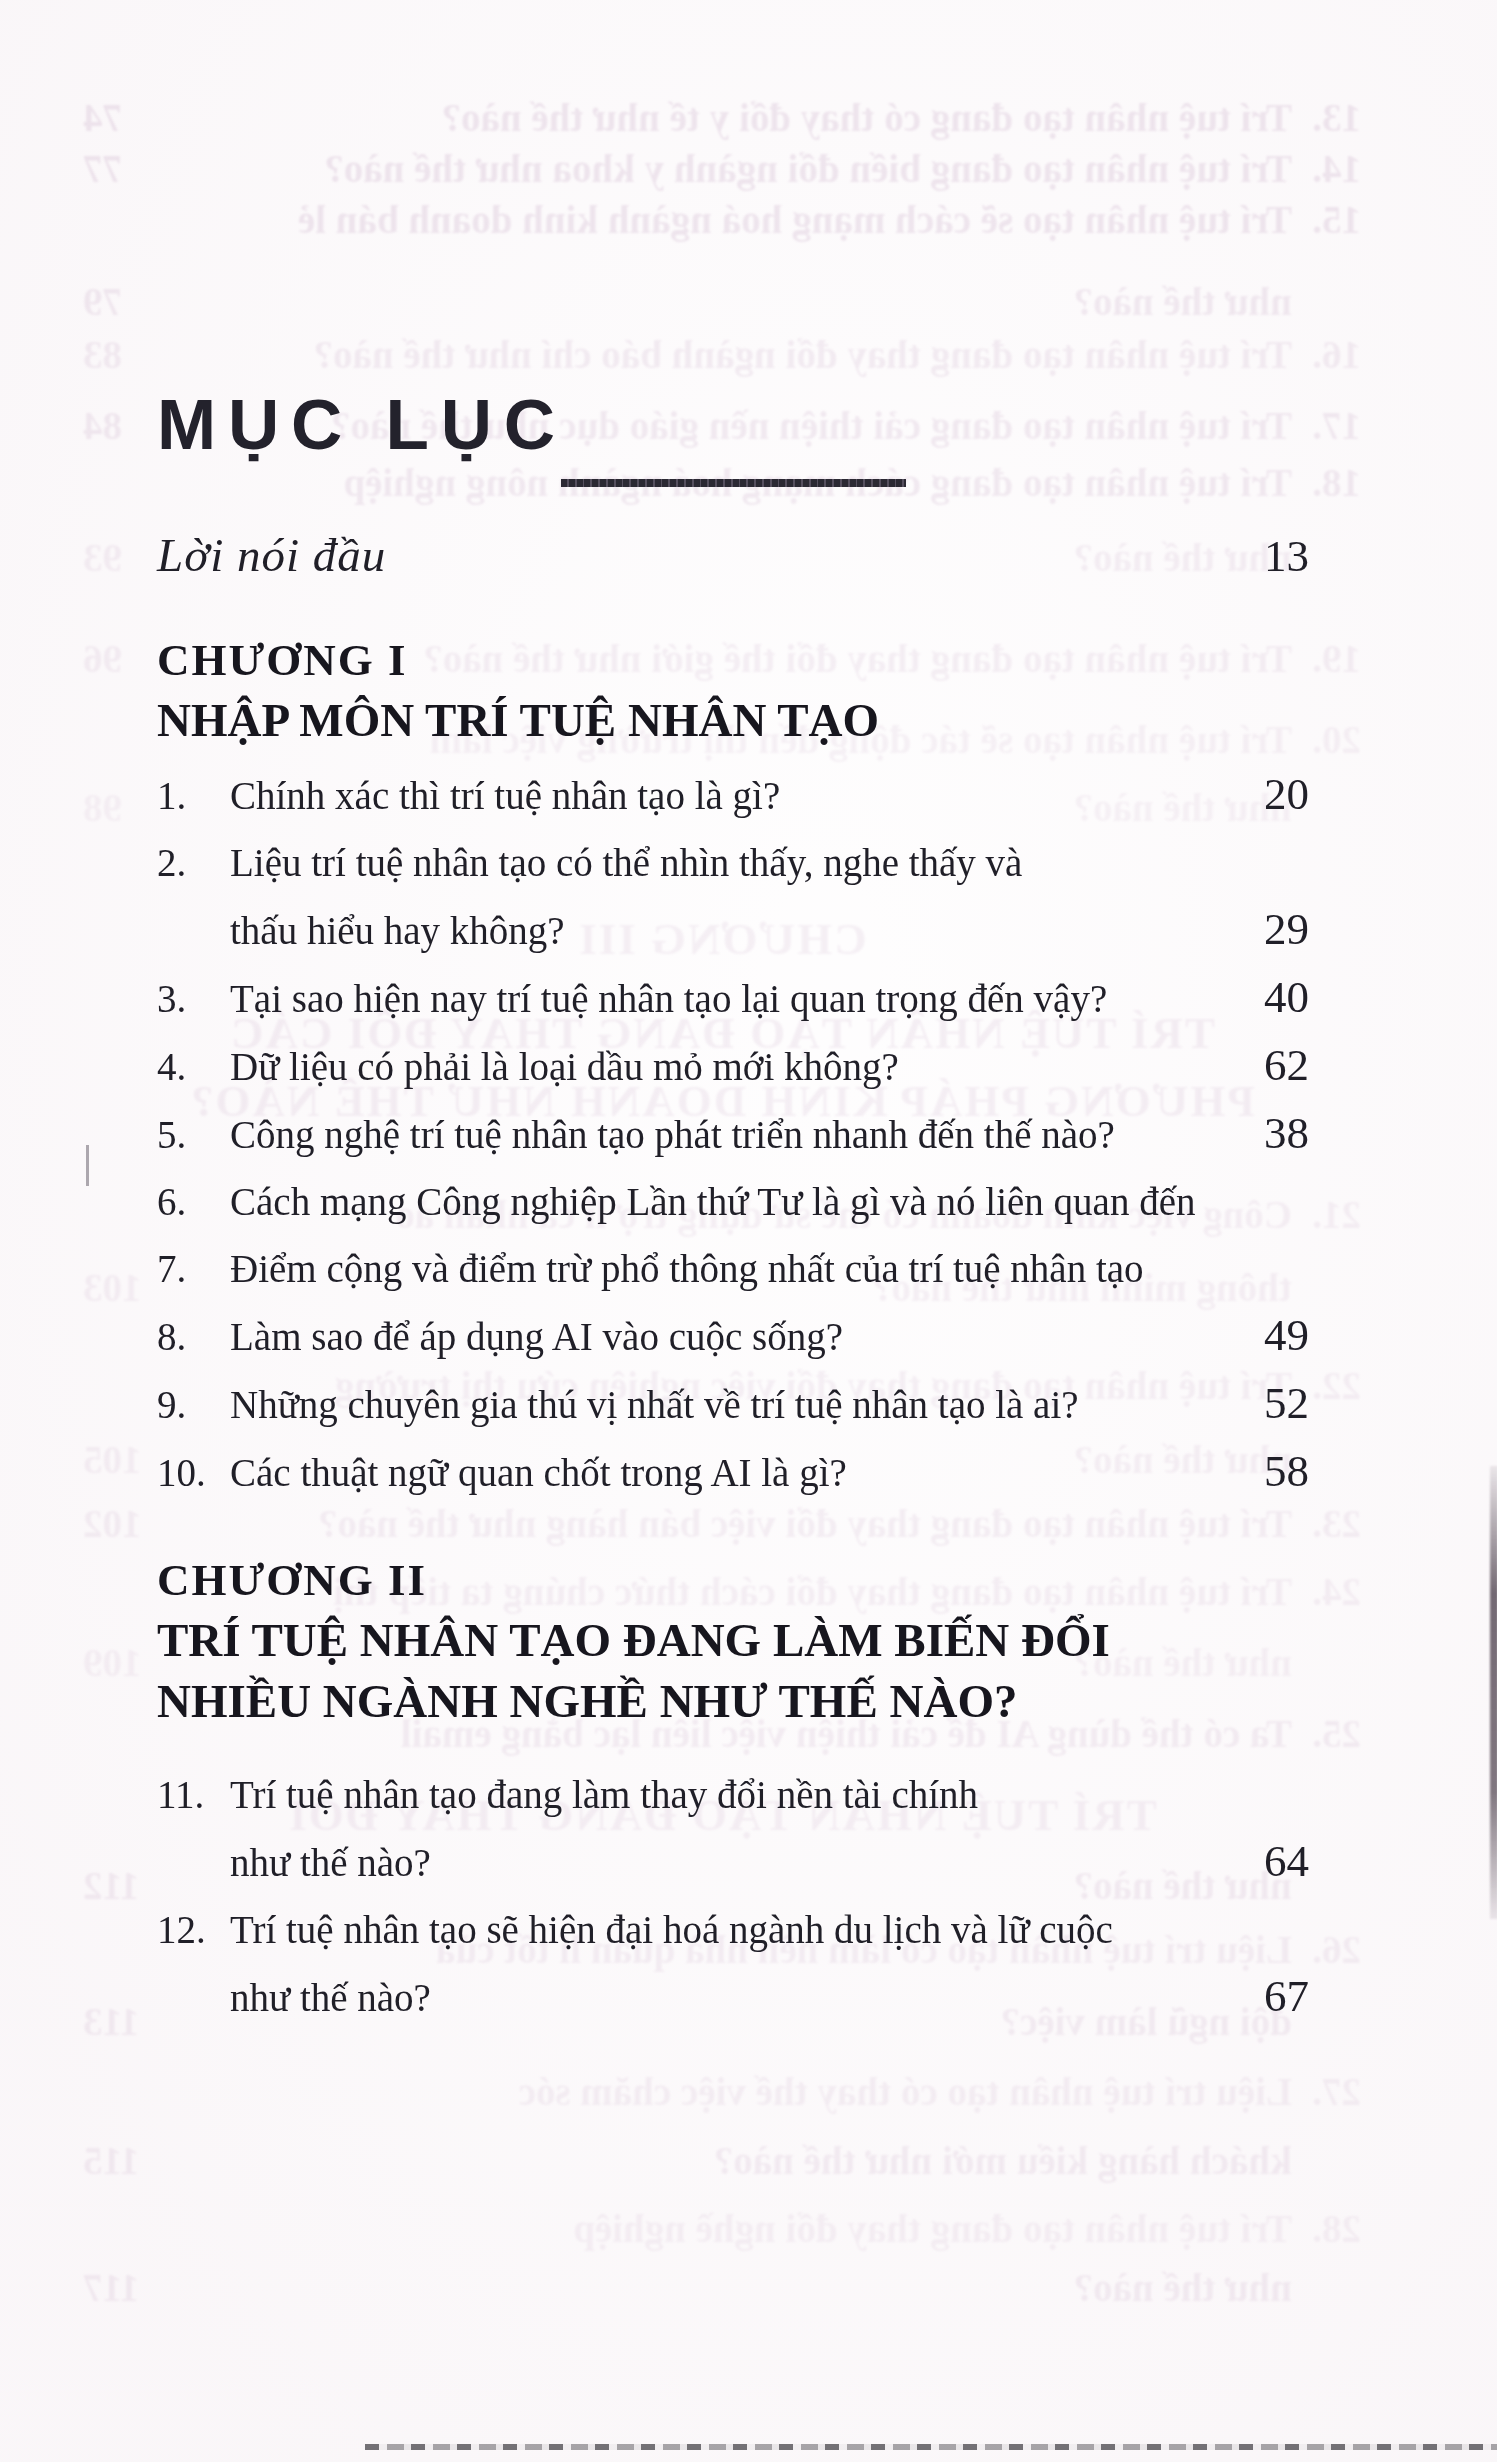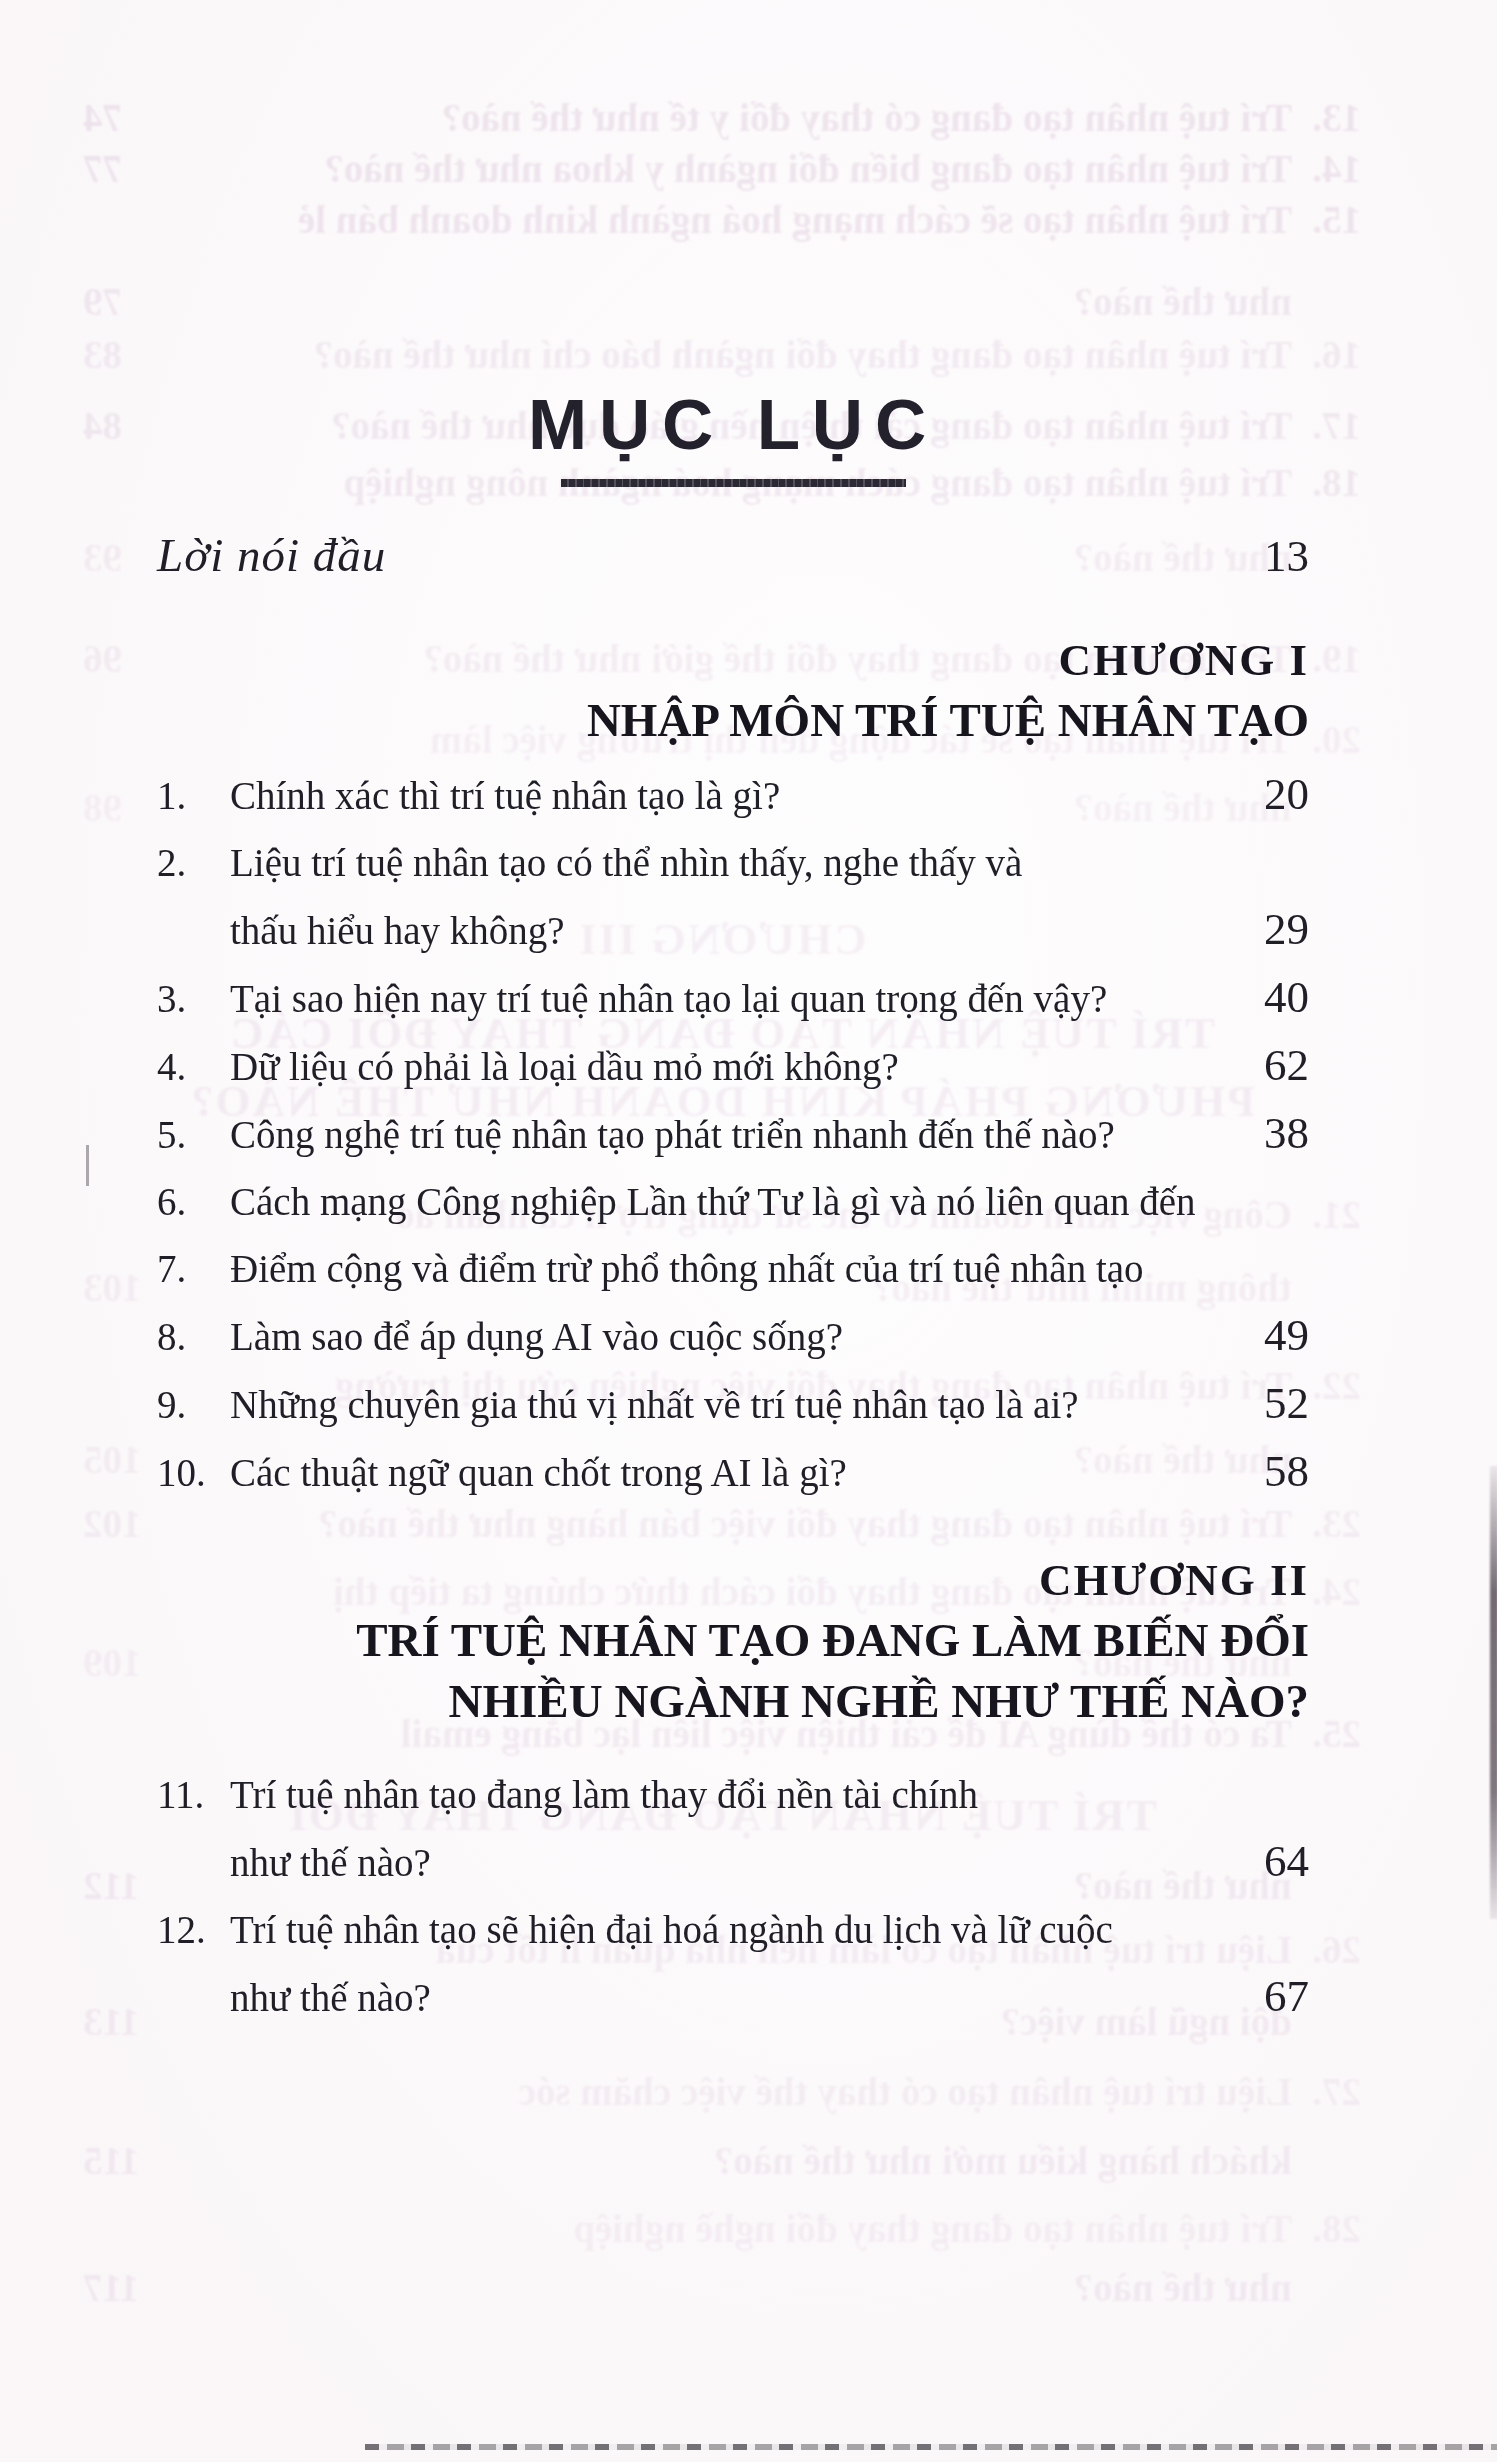--- a/index.html
+++ b/index.html
@@ -23,35 +23,35 @@
     filter:blur(1.3px);
     font-weight:700;font-size:39px;line-height:47px;
   }
   .bleed-line .b-num{flex:none;width:69px;}
   .bleed-line .b-text{flex:1;white-space:nowrap;overflow:hidden;}
   .bleed-line .b-page{flex:none;padding-left:29px;}
   .bleed-line.big{justify-content:center;font-size:45px;letter-spacing:2px;}
   .bleed-line.big .b-text{flex:none;}
   
   .content{position:absolute;left:157px;right:189px;top:0;}
-  .title-block{margin-top:384px;text-align:center;}
+  .title-block{margin-top:384px;}
   .page-title{
     font-family:"Liberation Sans","DejaVu Sans",sans-serif;
     font-size:71px;font-weight:700;letter-spacing:11.8px;
     color:#23222c;
   }
   .title-rule{
     width:345px;height:8.8px;margin:13.7px auto 0;
     background:repeating-linear-gradient(90deg,#2b2933 0 5.9px,#56505f 5.9px 7.8px);
   }
   .front-row{margin-top:41px;display:flex;align-items:baseline;}
   .front-label{font-style:italic;font-size:47px;letter-spacing:1px;}
   .front-page{margin-left:auto;font-size:45px;}
   .chapter{text-align:left;}
-  .chapter .chapter-heading{text-align:right;}
+  .chapter .chapter-heading{text-align:left;}
   .chapter-1{margin-top:51px;}
   .chapter-2{margin-top:47px;}
   .ch-small{font-size:45px;font-weight:700;line-height:55px;letter-spacing:2px;color:#17161e;}
   .ch-large{font-size:47px;font-weight:700;line-height:57px;margin-top:3.9px;color:#17161e;}
   .entries{margin-top:11.8px;}
   .chapter-2 .entries{margin-top:31px;}
   .toc-line{display:flex;align-items:baseline;line-height:67px;font-size:39px;}
   .toc-num{flex:none;width:73px;}
   .toc-text{flex:1;white-space:nowrap;padding-right:15.7px;}
   .toc-page{flex:none;font-size:45px;}

